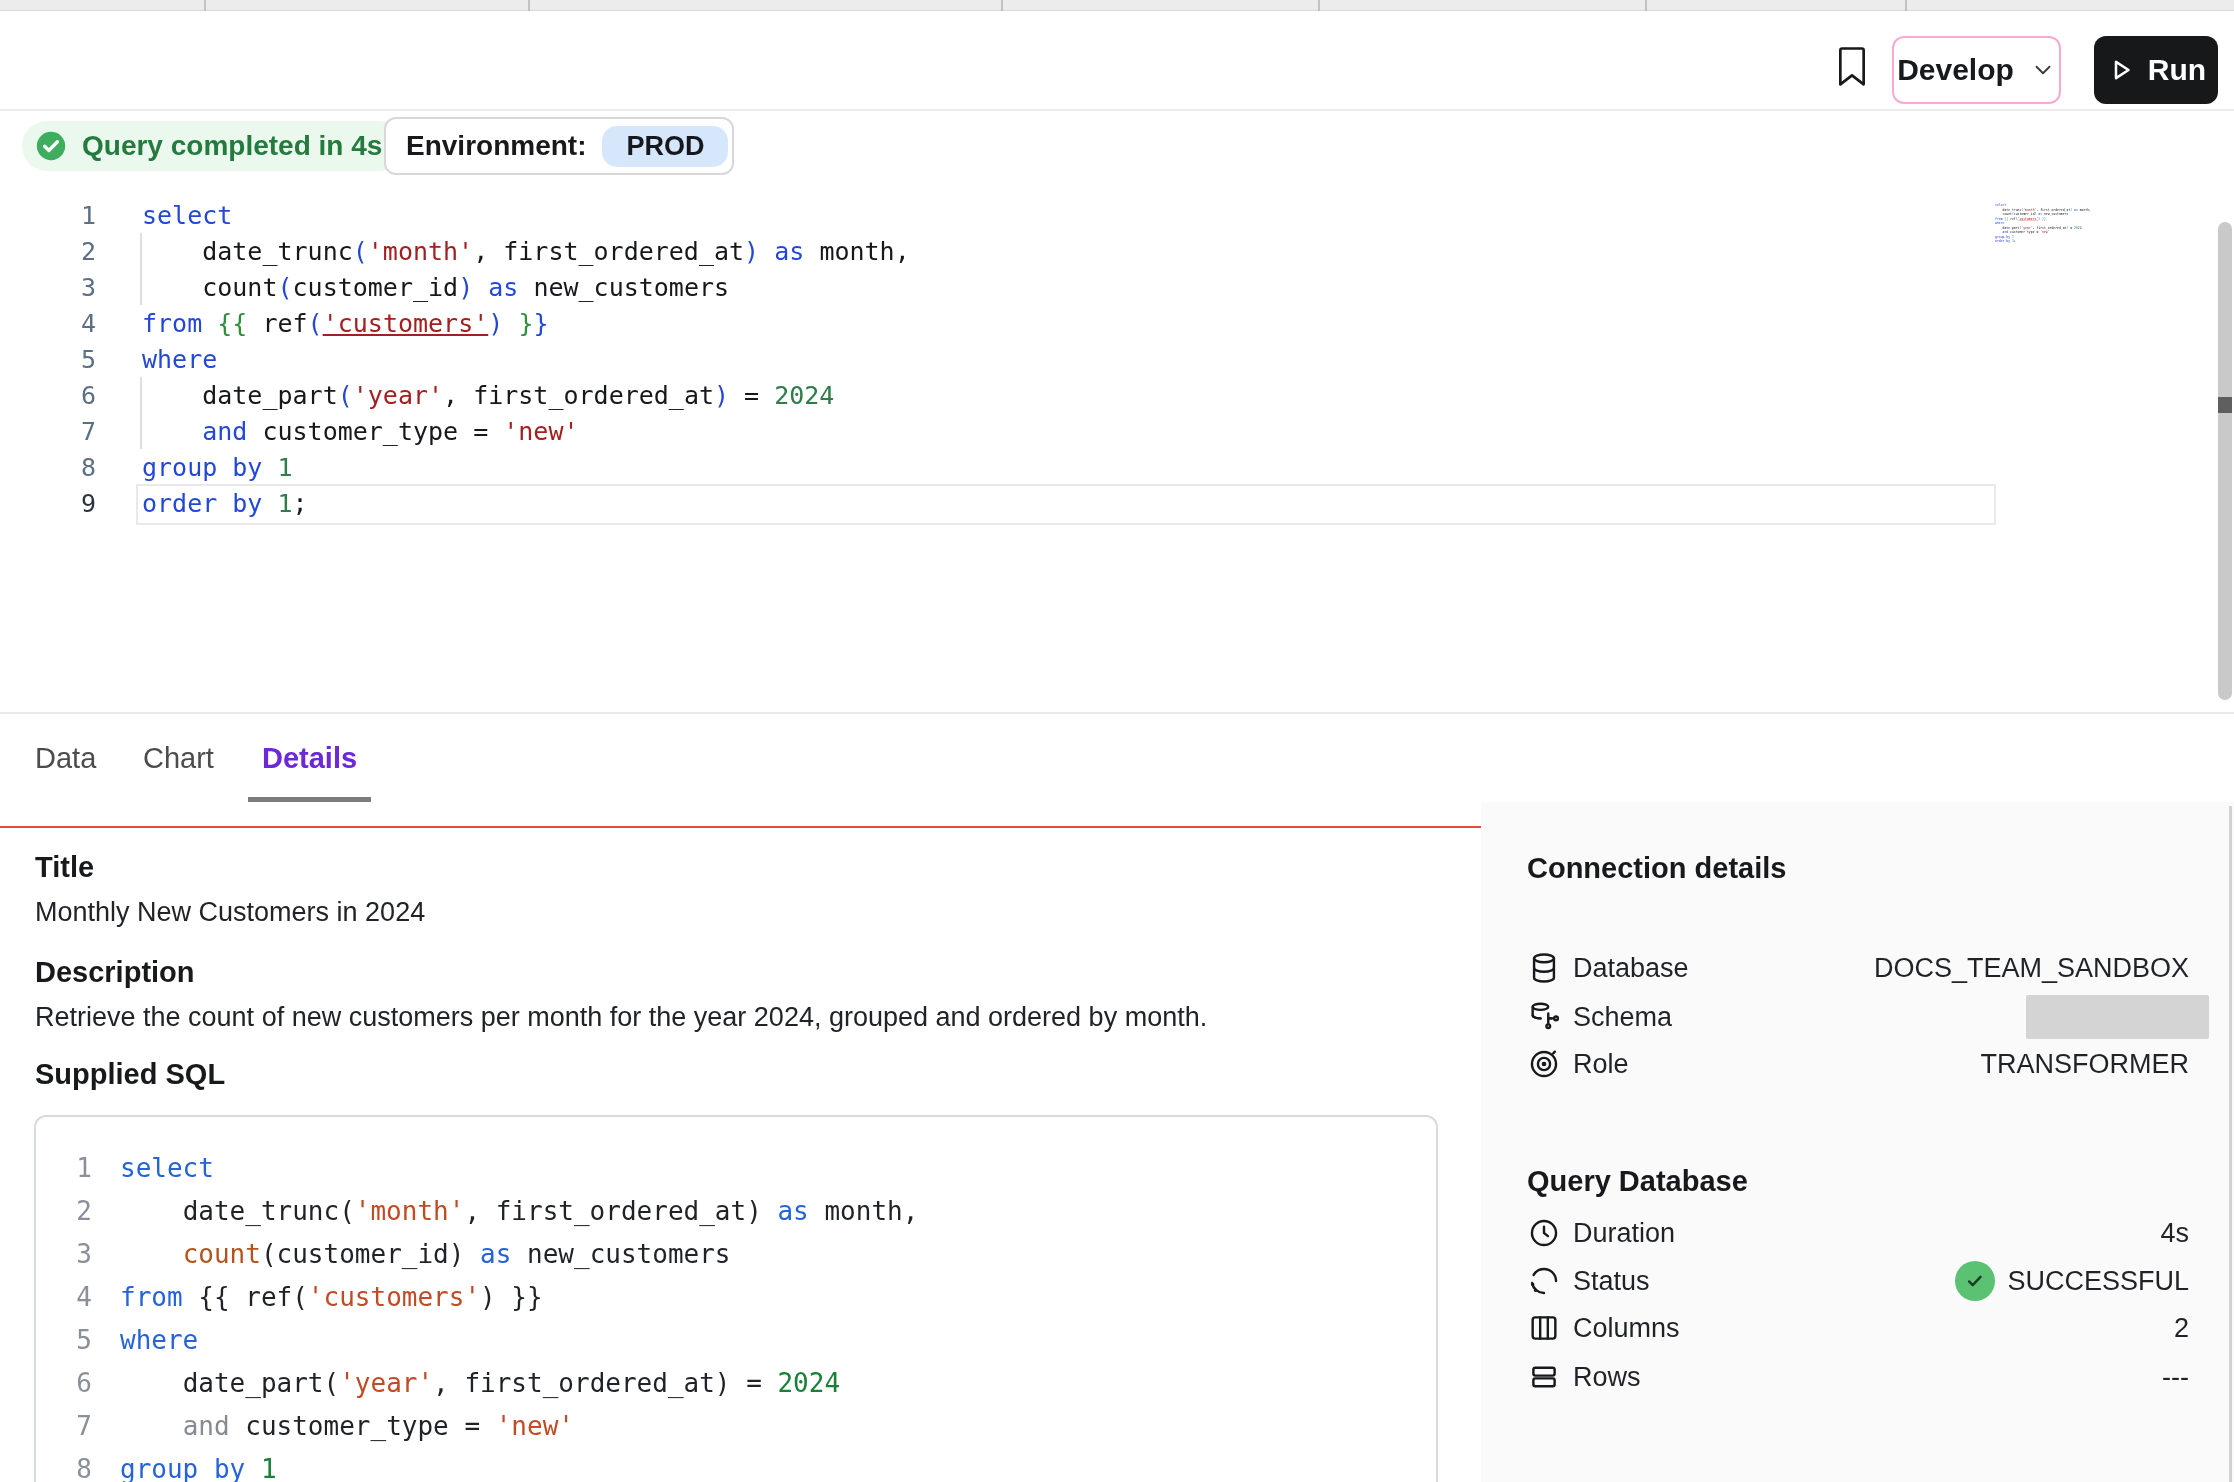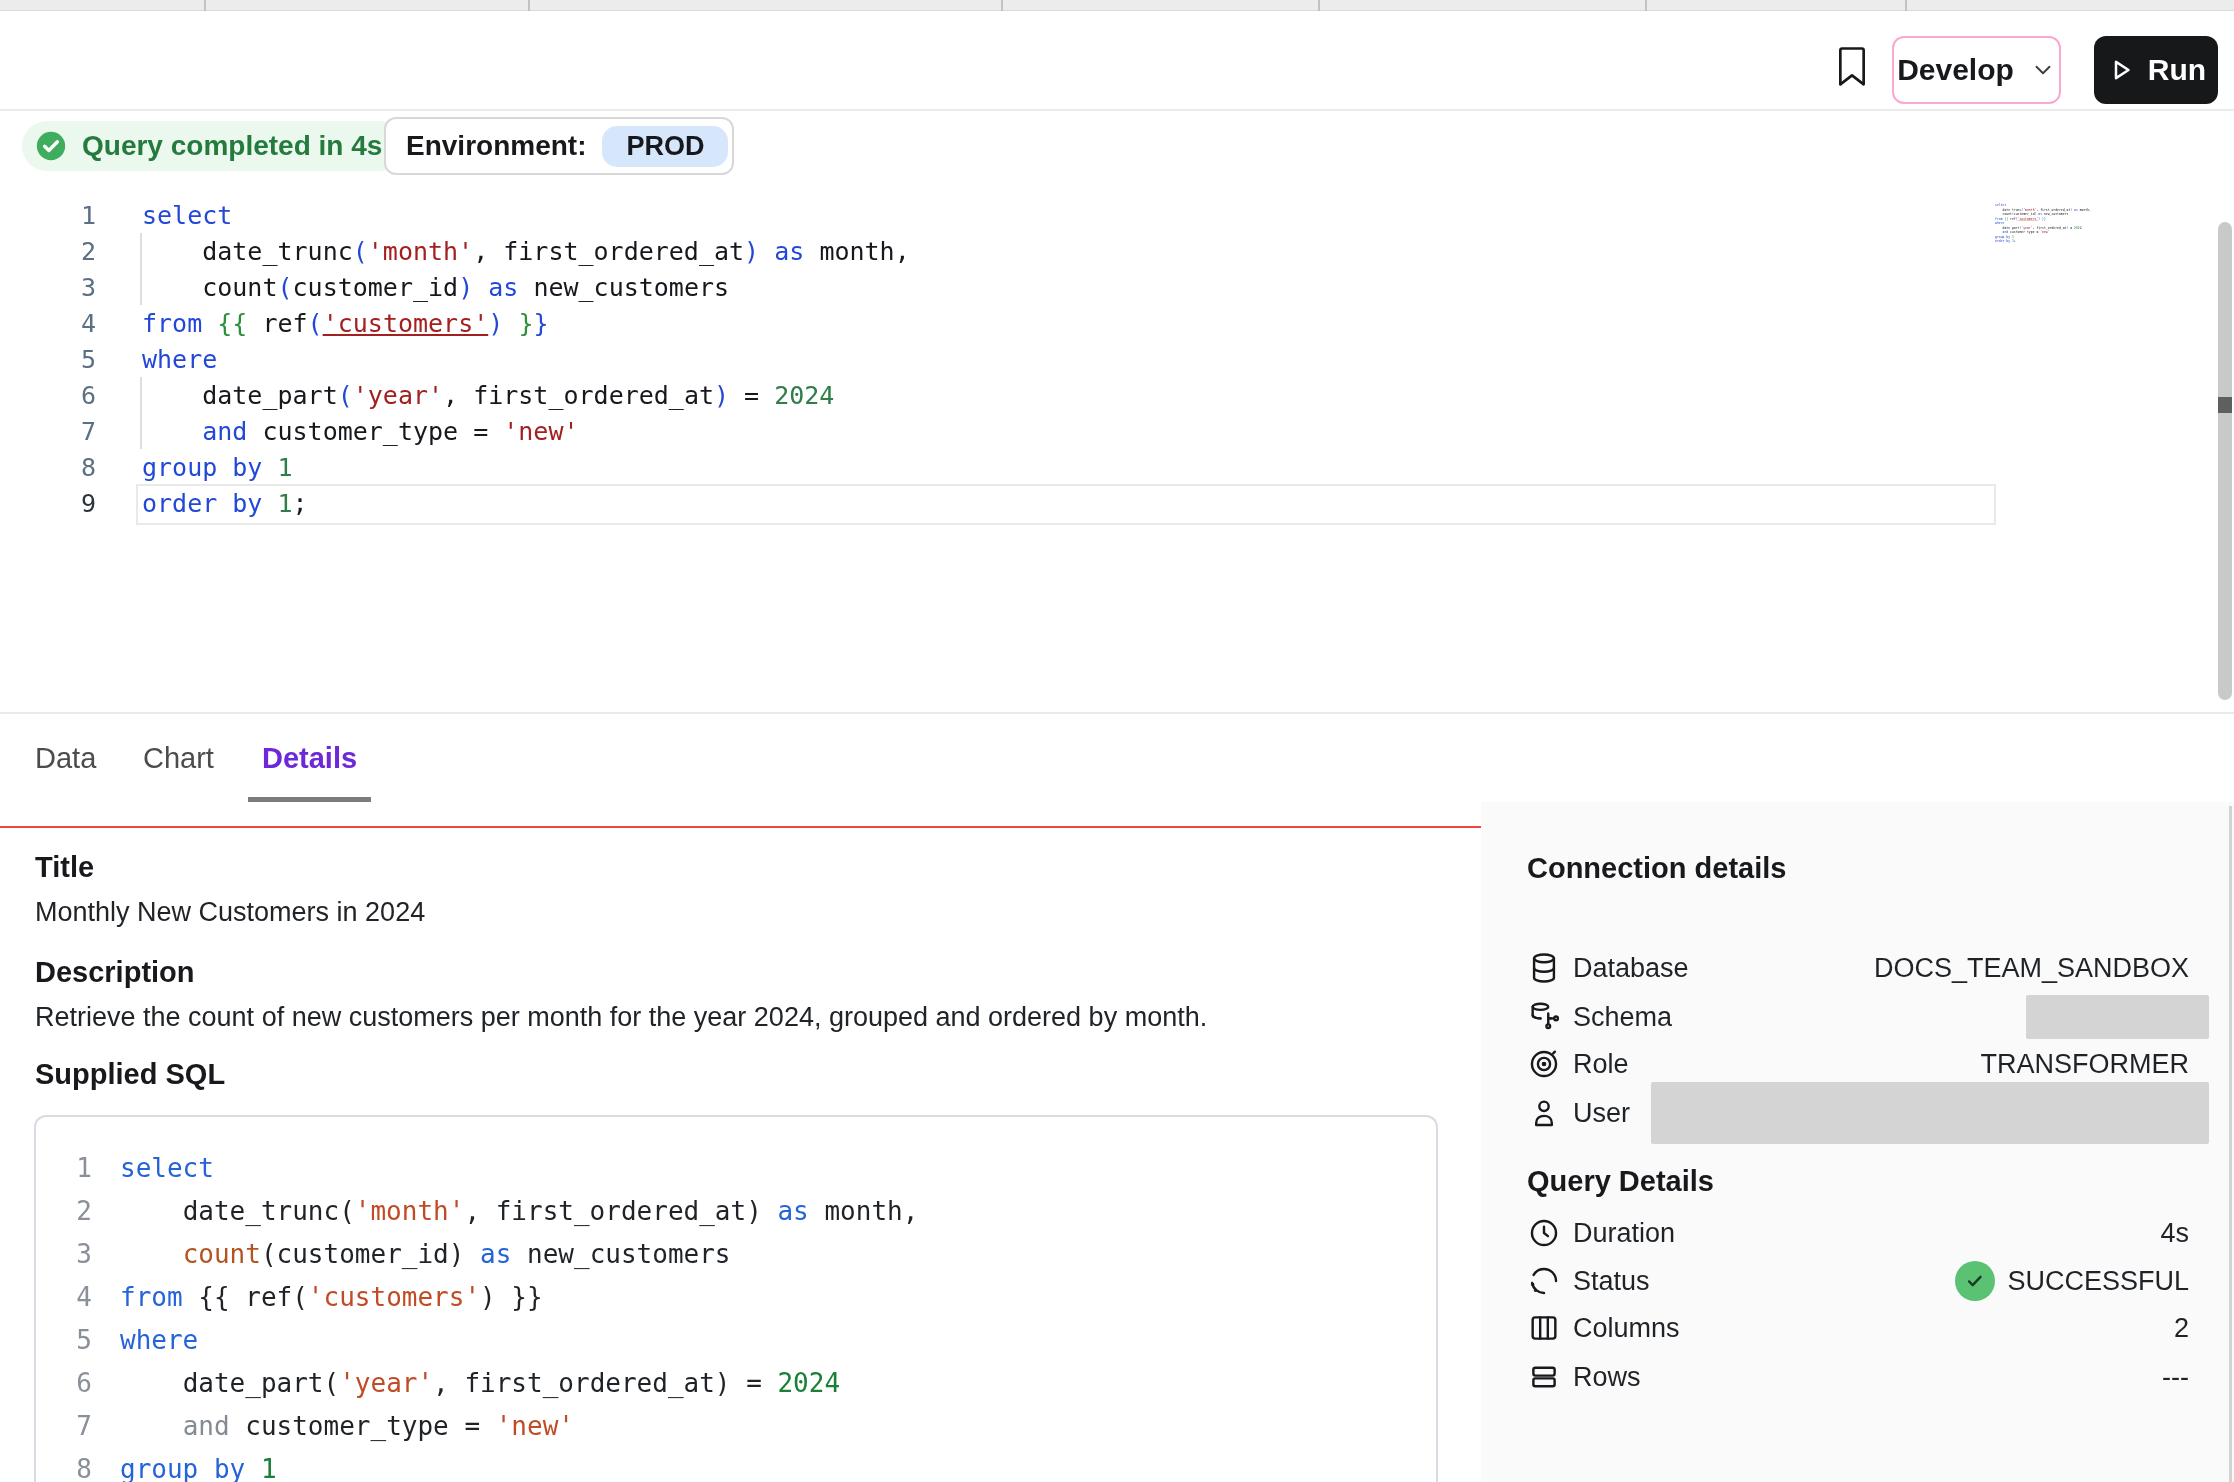--- a/index.html
+++ b/index.html
@@ -235,30 +235,21 @@
         <svg class="icon" width="34" height="34" viewBox="0 0 24 24">
           <circle cx="12" cy="12" r="8.5"></circle>
           <circle cx="12" cy="12" r="4.3"></circle>
           <circle cx="12" cy="12" r="0.8" fill="#17191c"></circle>
           <path d="M18.5 4.5l1.2-1.2"></path>
         </svg>
         <span class="row-label">Role</span>
         <span class="row-spacer"></span>
         <span class="row-value">TRANSFORMER</span>
       </div>
-      <div class="detail-row" style="left: 1527px; top: 287px;">
-        <svg class="icon" width="34" height="34" viewBox="0 0 24 24">
-          <circle cx="12" cy="7.3" r="3.3"></circle>
-          <path d="M6.5 20.5v-1.7c0-2.9 2.4-4.8 5.5-4.8s5.5 1.9 5.5 4.8v1.7z"></path>
-        </svg>
-        <span class="row-label">User</span>
-        <span class="row-spacer"></span>
-        <span class="redact-box" style="width:558px;height:62px;margin-right:-20px;"></span>
-      </div>
-      <div class="panel-heading" style="left: 1527px; position: absolute; top: 363px;">Query Details</div>
+      <div class="panel-heading" style="left: 1527px; position: absolute; top: 363px;">Query Database</div>
       <div class="detail-row" style="left: 1527px; top: 407px;">
         <svg class="icon" width="34" height="34" viewBox="0 0 24 24">
           <circle cx="12" cy="12" r="8.5"></circle>
           <path d="M12 7.5V12l2.8 2.2"></path>
         </svg>
         <span class="row-label">Duration</span>
         <span class="row-spacer"></span>
         <span class="row-value">4s</span>
       </div>
       <div class="detail-row" style="left: 1527px; top: 455px;">

